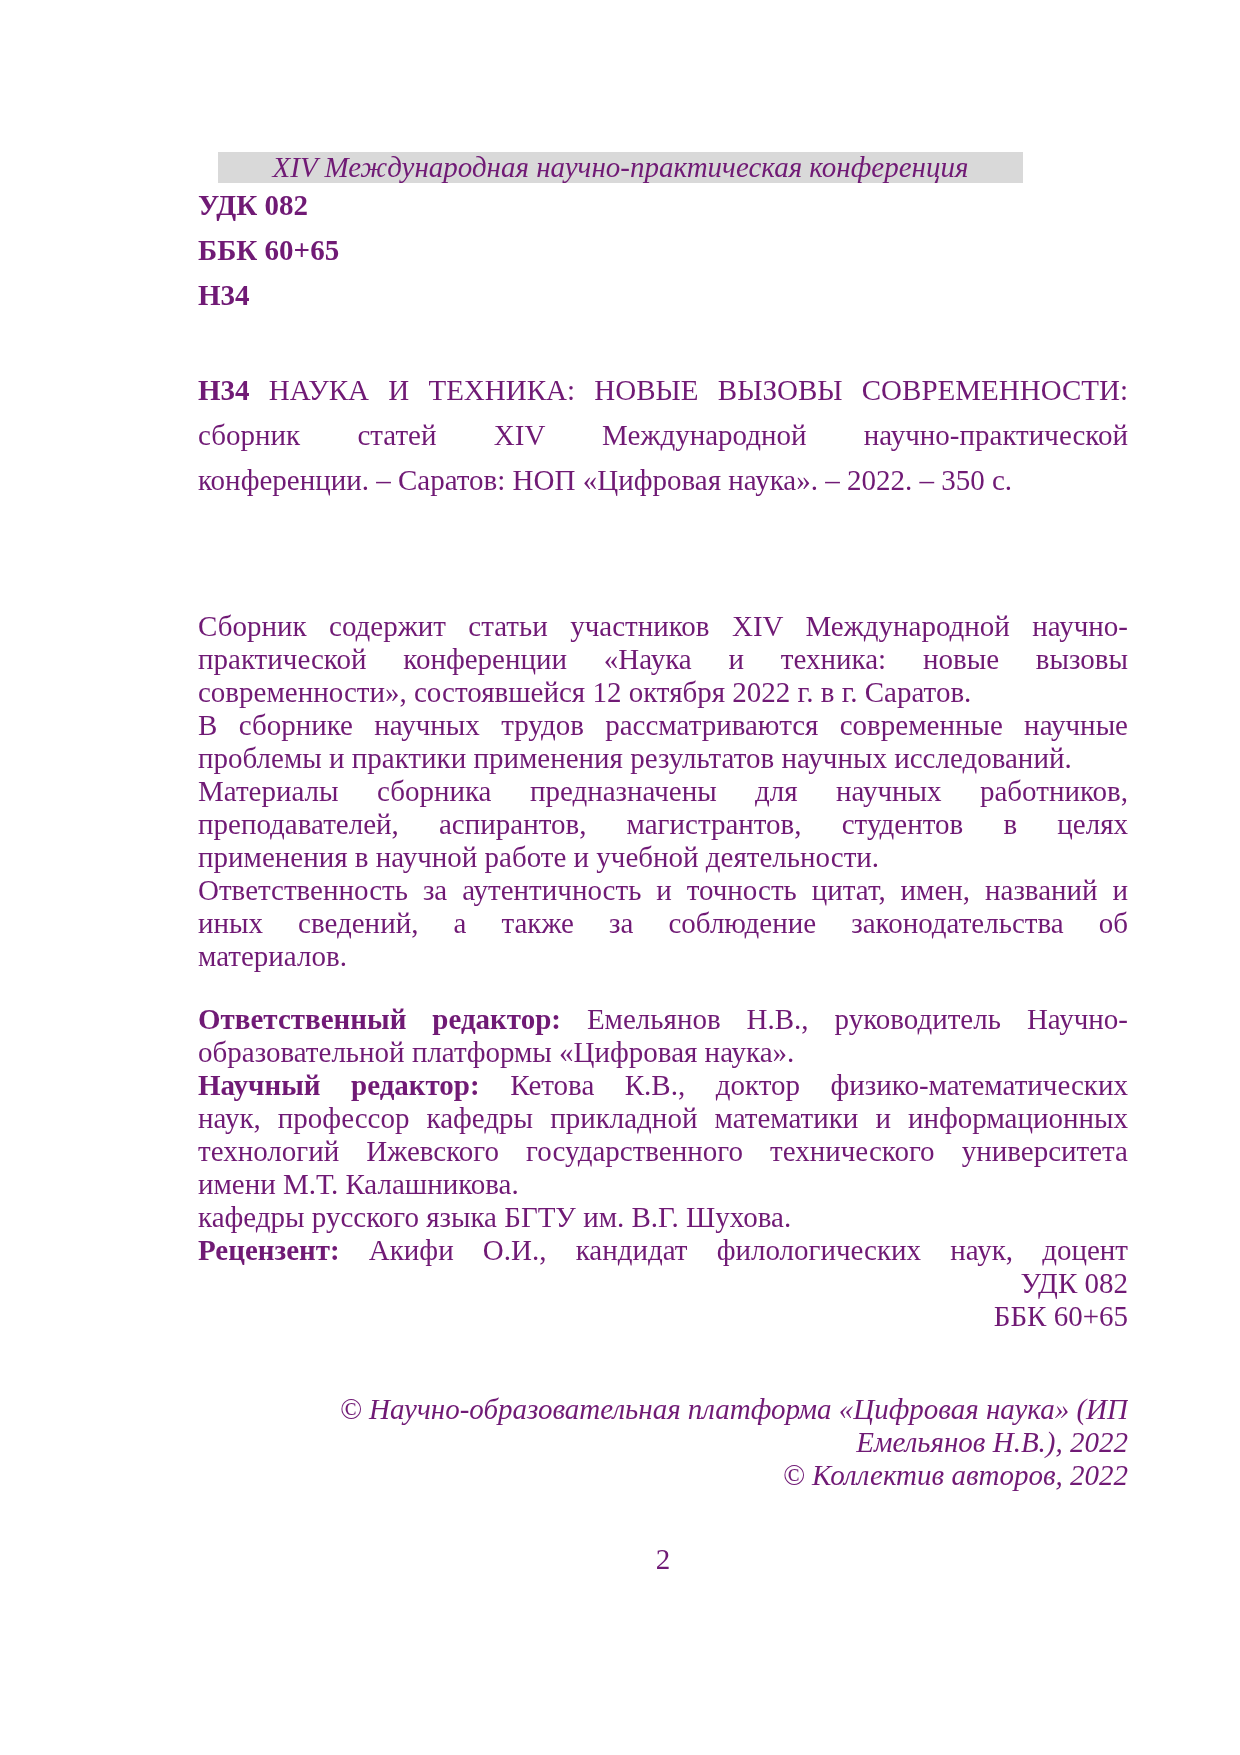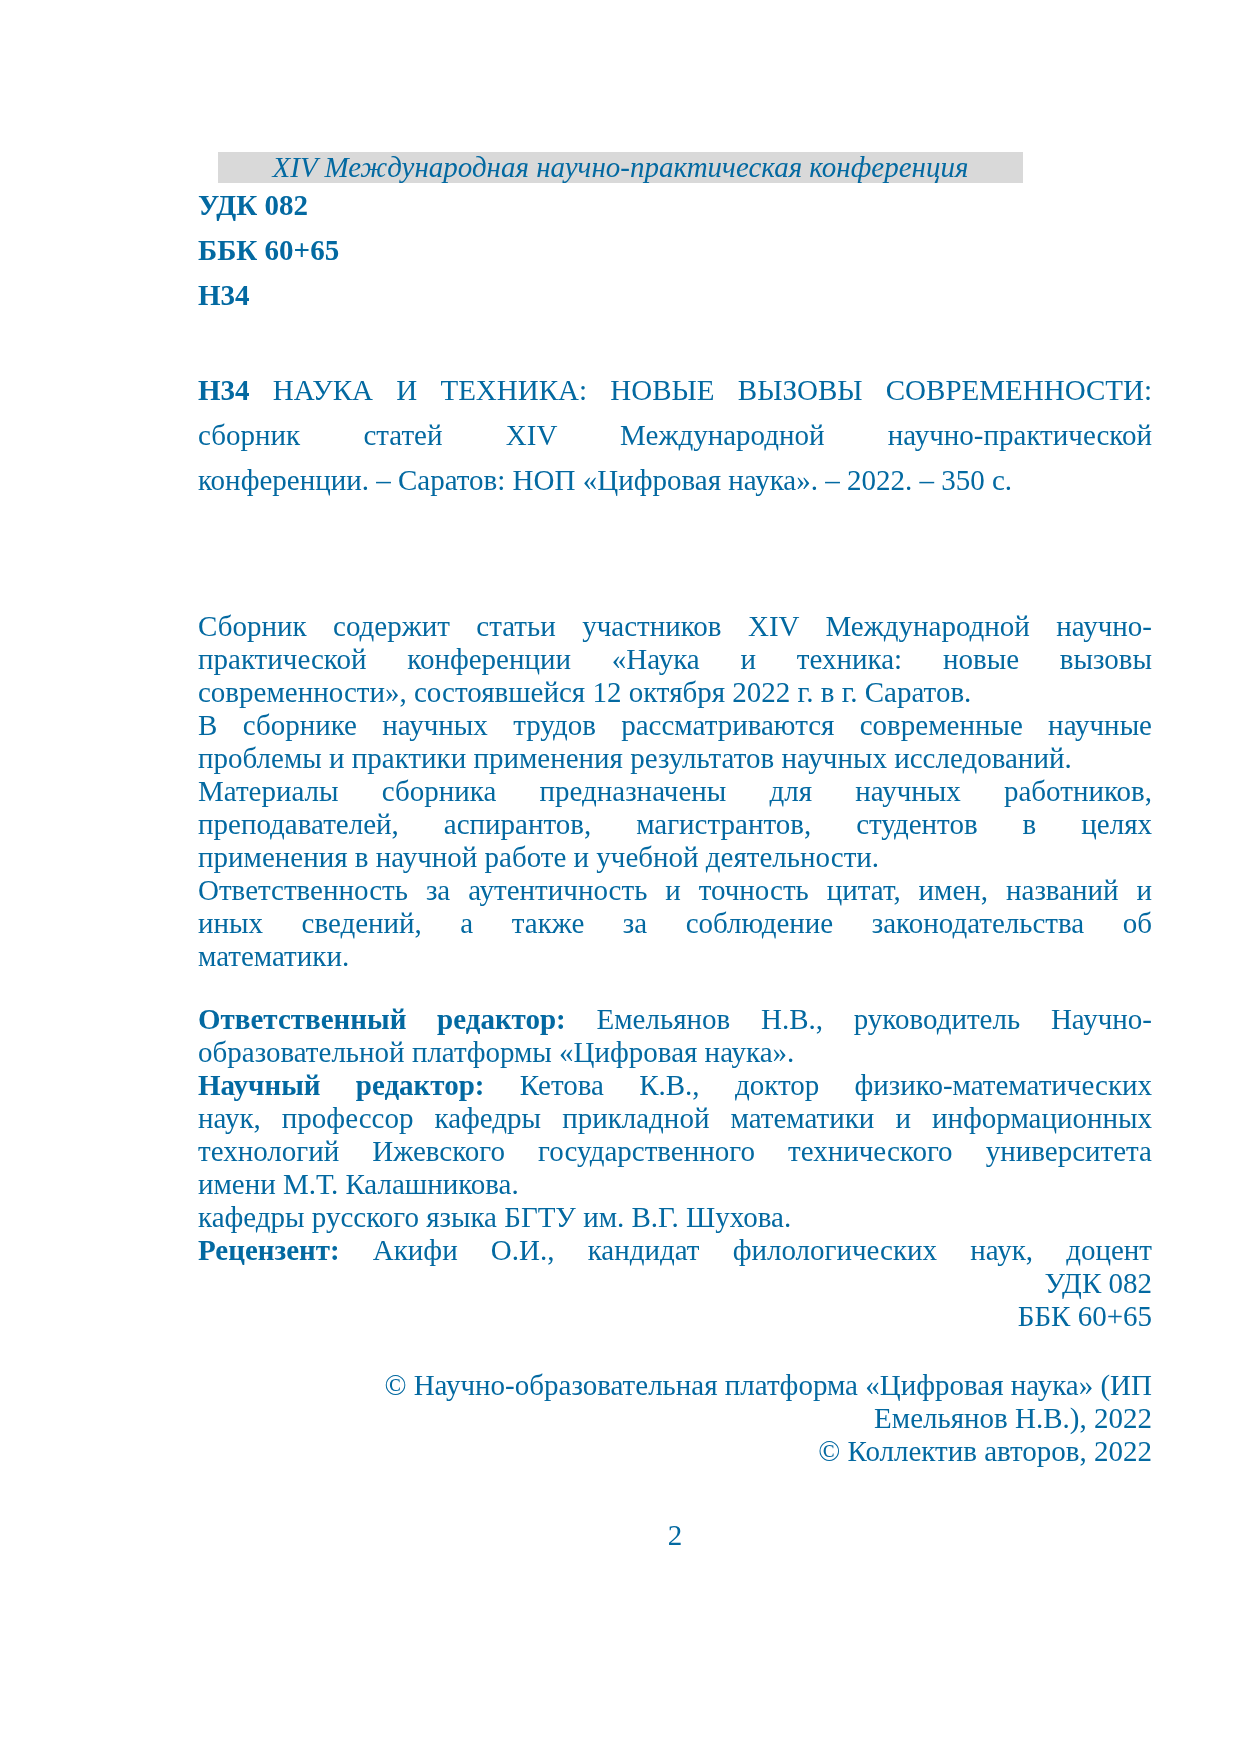--- a/index.html
+++ b/index.html
@@ -5,23 +5,23 @@
   html, body {
     margin: 0;
     padding: 0;
     background: #ffffff;
   }
   .page {
     position: relative;
     width: 1240px;
     height: 1755px;
     box-sizing: border-box;
-    padding: 152px 88px 0 198px;
+    padding: 152px 112px 0 198px;
     background: #ffffff;
-    color: #0369a1;
+    color: #701a75;
     font-family: "Liberation Serif", "DejaVu Serif", serif;
     font-size: 29px;
     overflow: hidden;
   }
   
   .band {
     margin-left: 20px;
     width: 805px;
     height: 31px;
     line-height: 31px;
@@ -40,21 +40,21 @@
   .j { text-align: justify; }
   .j::after { content: ""; display: inline-block; width: 100%; height: 0; }
   .b { font-weight: bold; }
   .i { }
   .right { text-align: right; }
   .center { text-align: center; }
   .bib-block   { margin-top: 50px; }
   .anno-block  { margin-top: 107px; }
   .ed-block    { margin-top: 30px; }
   .codes-bottom{ margin-top: 0; }
-  .copy-block  { margin-top: 36px; }
+  .copy-block  { margin-top: 60px; font-style: italic; }
   .pagenum     { margin-top: 51px; }
 </style>
 </head>
 <body>
 
 <div class="page">
 
   <div class="band">
     <span>XIV Международная научно-практическая конференция</span>
   </div>
@@ -75,21 +75,21 @@
     <div class="line l33 j">Сборник содержит статьи участников XIV Международной научно-</div>
     <div class="line l33 j">практической конференции «Наука и техника: новые вызовы</div>
     <div class="line l33">современности», состоявшейся 12 октября 2022 г. в г. Саратов.</div>
     <div class="line l33 j">В сборнике научных трудов рассматриваются современные научные</div>
     <div class="line l33">проблемы и практики применения результатов научных исследований.</div>
     <div class="line l33 j">Материалы сборника предназначены для научных работников,</div>
     <div class="line l33 j">преподавателей, аспирантов, магистрантов, студентов в целях</div>
     <div class="line l33">применения в научной работе и учебной деятельности.</div>
     <div class="line l33 j">Ответственность за аутентичность и точность цитат, имен, названий и</div>
     <div class="line l33 j">иных сведений, а также за соблюдение законодательства об</div>
-    <div class="line l33">математики.</div>
+    <div class="line l33">материалов.</div>
   </div>
 
   <div class="ed-block">
     <div class="line l33 j"><span class="b">Ответственный редактор:</span><span class="i"> Емельянов Н.В.,</span><span> руководитель Научно-</span></div>
     <div class="line l33">образовательной платформы «Цифровая наука».</div>
     <div class="line l33 j"><span class="b">Научный редактор:</span><span class="i"> Кетова К.В.,</span><span> доктор физико-математических</span></div>
     <div class="line l33 j">наук, профессор кафедры прикладной математики и информационных</div>
     <div class="line l33 j">технологий Ижевского государственного технического университета</div>
     <div class="line l33">имени М.Т. Калашникова.</div>
     <div class="line l33">кафедры русского языка БГТУ им. В.Г. Шухова.</div>

